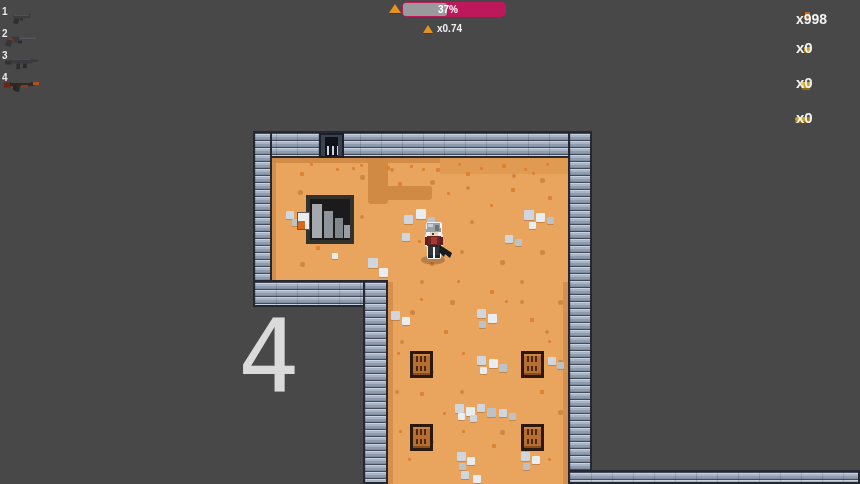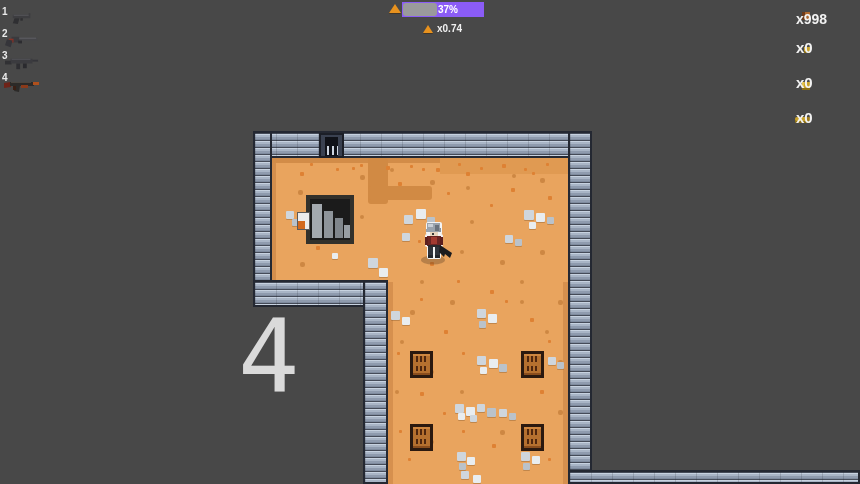--- a/index.html
+++ b/index.html
@@ -79,21 +79,21 @@
   .acount{position:static;color:#f2f2f2;font-weight:bold;font-size:15px;}
   .arow:first-child .acount{font-size:14px;margin-top:14px;}
   .a1{width:8px;height:8px;background:#b06a30;box-shadow:inset 3px 0 0 #6b3a1a;}
   .a2{width:6px;height:6px;background:#c9a22a;box-shadow:inset 0 -2px 0 #8a6d14;}
   .a3{width:8px;height:8px;background:#c9a22a;box-shadow:inset 0 -2px 0 #8a6d14,inset 2px 0 0 #e2c14a;}
   .a4{width:15px;height:6px;background:#c9a22a;border-radius:2px;
       box-shadow:inset 0 -2px 0 #8a6d14,inset -3px 0 0 #a07b1a;}
   .tri{width:0;height:0;border-left:6px solid rgba(0,0,0,0);border-right:6px solid rgba(0,0,0,0);
        border-bottom:9px solid #e8921e;filter:drop-shadow(0 1px 0 rgba(60,35,5,.5));}
   .tri.small{border-left-width:5px;border-right-width:5px;border-bottom-width:8px;}
-  #pbar{left:402px;top:2px;width:82px;height:15px;background:#8b5cf6;border-radius:0;}
+  #pbar{left:402px;top:2px;width:104px;height:15px;background:#be185d;border-radius:5px;}
   #pfill{left:1px;top:1px;height:13px;background:#9a9a9c;border-radius:3px;}
   #ptext{left:36px;top:2px;color:#fff;font-size:10px;font-weight:bold;}
   #mult{left:437px;top:23px;color:#f0f0f0;font-size:10px;font-weight:bold;}
 </style>
 </head>
 <body>
 
 <div id="stage">
 
   <div id="map" style="left:0;top:0;width:860px;height:484px;">

